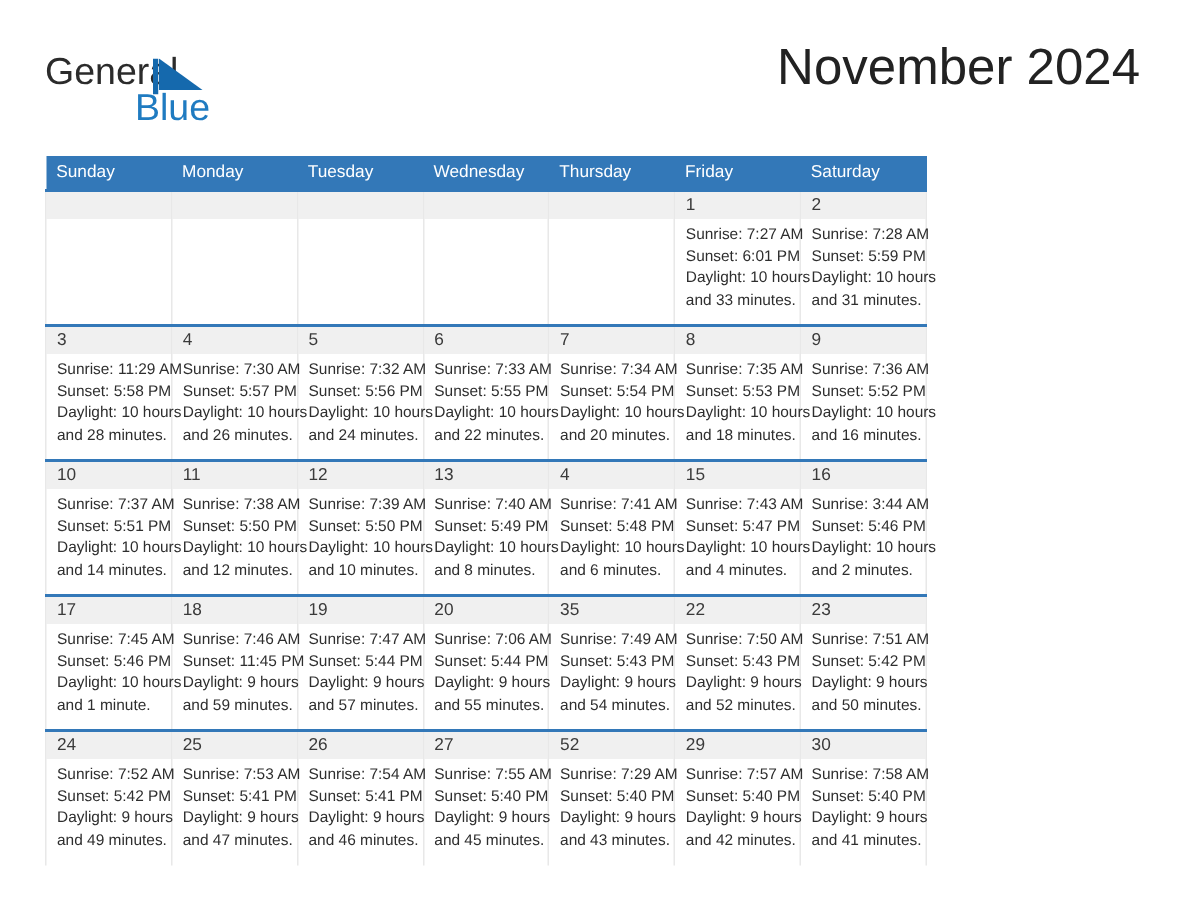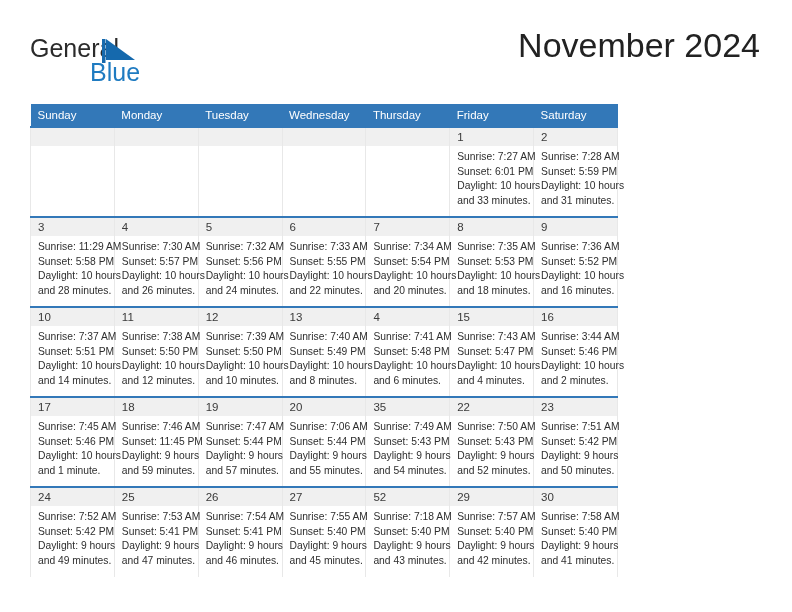--- a/index.html
+++ b/index.html
@@ -423,21 +423,21 @@
             <div class="cell-body">
               <div class="cell-line">Sunrise: 7:55 AM</div>
               <div class="cell-line">Sunset: 5:40 PM</div>
               <div class="cell-line">Daylight: 9 hours</div>
               <div class="cell-line">and 45 minutes.</div>
             </div>
           </td>
           <td>
             <div class="daynum-band">52</div>
             <div class="cell-body">
-              <div class="cell-line">Sunrise: 7:18 AM</div>
+              <div class="cell-line">Sunrise: 7:29 AM</div>
               <div class="cell-line">Sunset: 5:40 PM</div>
               <div class="cell-line">Daylight: 9 hours</div>
               <div class="cell-line">and 43 minutes.</div>
             </div>
           </td>
           <td>
             <div class="daynum-band">29</div>
             <div class="cell-body">
               <div class="cell-line">Sunrise: 7:57 AM</div>
               <div class="cell-line">Sunset: 5:40 PM</div>

